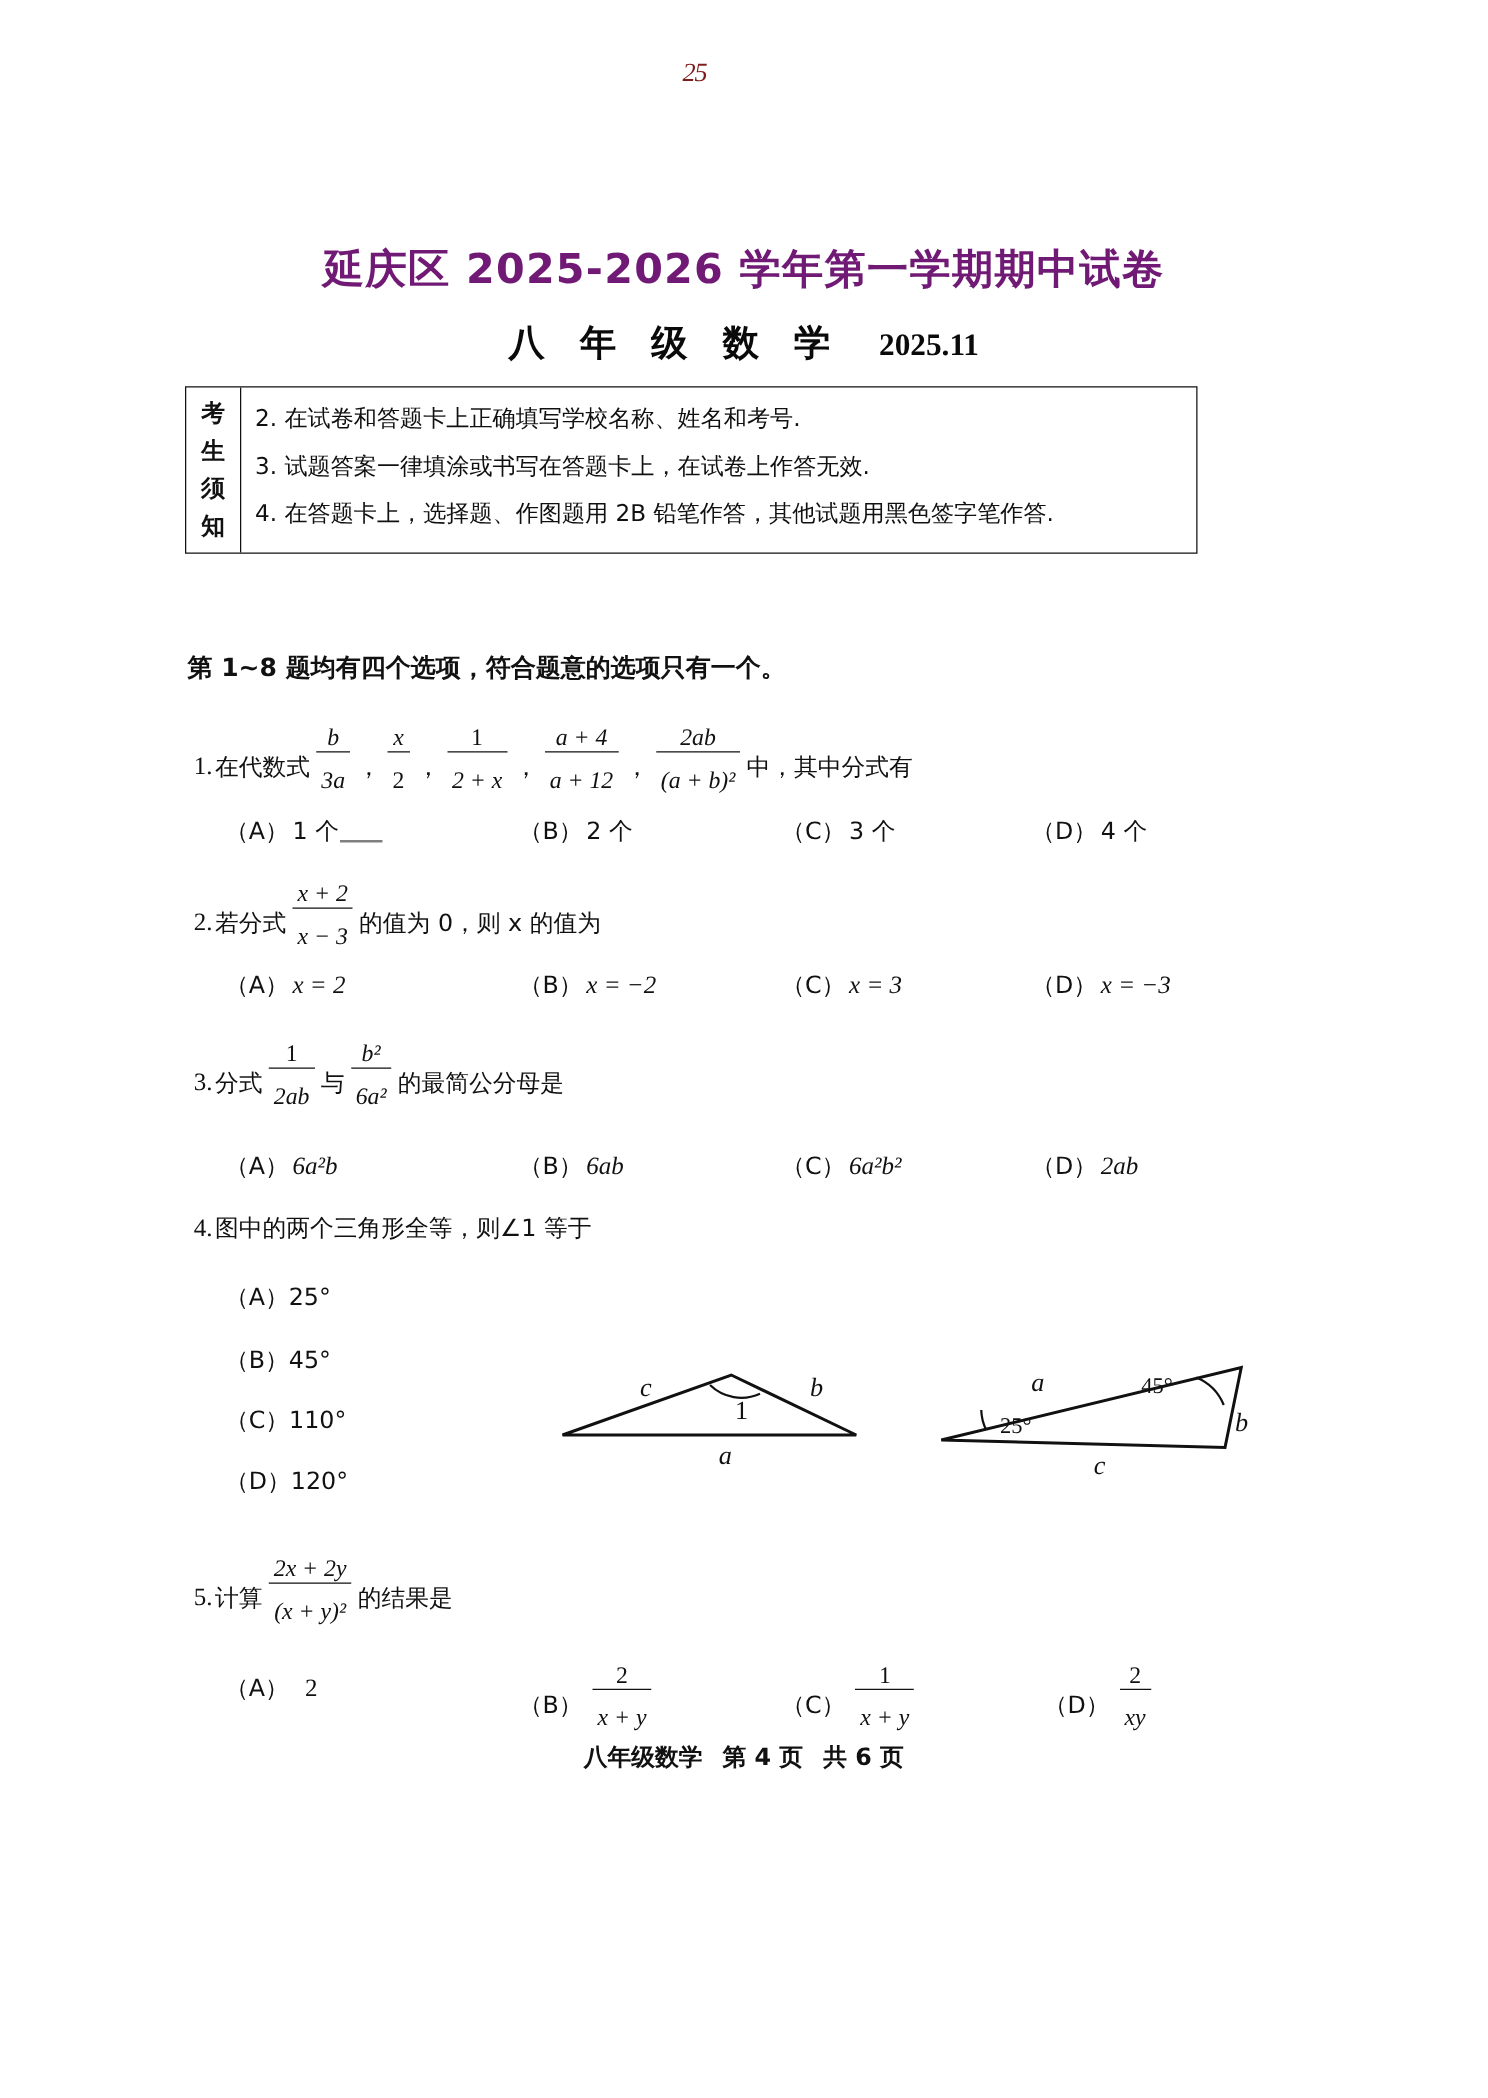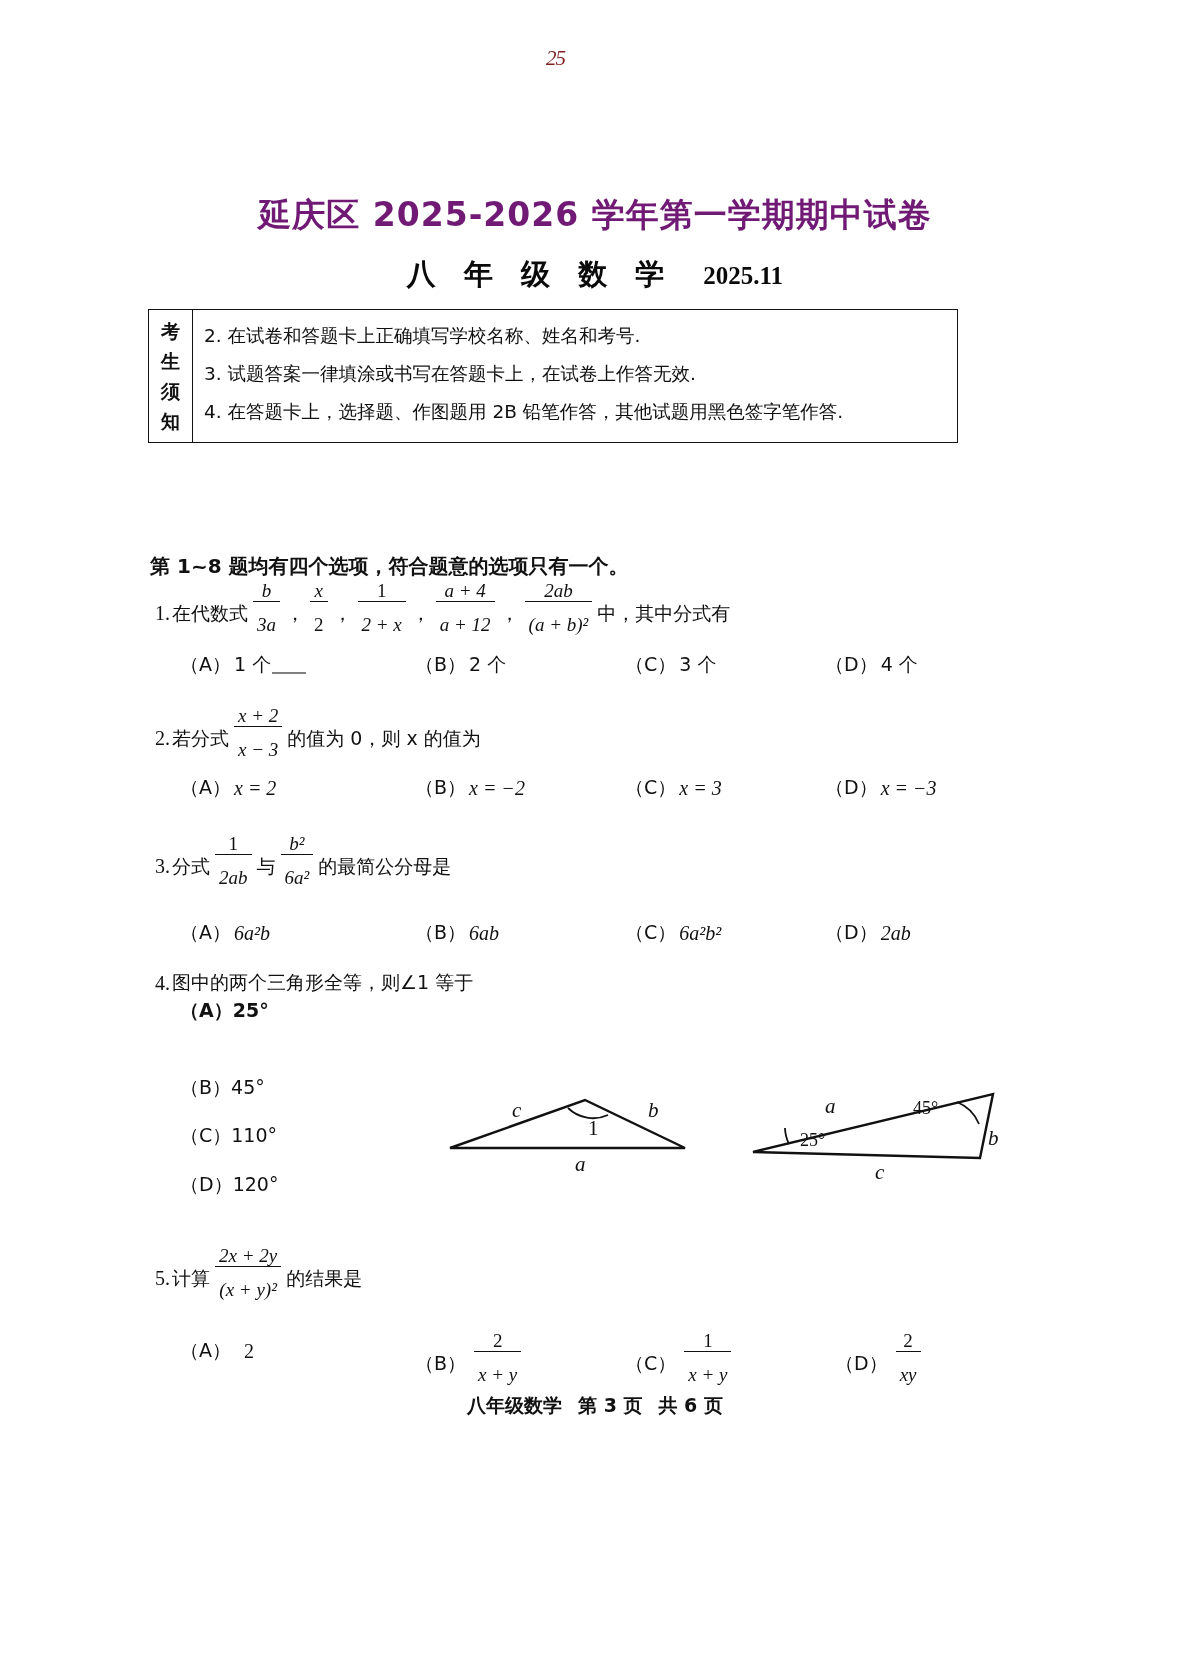--- a/index.html
+++ b/index.html
@@ -236,21 +236,21 @@
       <span>须</span>
       <span>知</span>
     </div>
     <div class="notice-lines">
       <div>2. 在试卷和答题卡上正确填写学校名称、姓名和考号.</div>
       <div>3. 试题答案一律填涂或书写在答题卡上，在试卷上作答无效.</div>
       <div>4. 在答题卡上，选择题、作图题用 2B 铅笔作答，其他试题用黑色签字笔作答.</div>
     </div>
   </div>
 
-  <div class="sec-head" style="top:553px;">第 1~8 题均有四个选项，符合题意的选项只有一个。</div>
+  <div class="sec-head" style="top:521px;">第 1~8 题均有四个选项，符合题意的选项只有一个。</div>
 
   <div class="q-line" style="top:580px;">
     <span class="q-num">1.</span>
     <span>在代数式</span>
     <span class="frac">
       <span class="num itl">b</span>
       <span class="den itl">3a</span>
     </span>
     <span class="mathrm">，</span>
     <span class="frac">
@@ -356,21 +356,21 @@
       <span class="tag">（D）</span>
       <span class="mathit">2ab</span>
     </div>
   </div>
 
   <div class="q-line" style="top:970px;">
     <span class="q-num">4.</span>
     <span>图中的两个三角形全等，则∠1 等于</span>
   </div>
 
-  <div class="opt-v" style="top:998px;font-weight:bold;">
+  <div class="opt-v" style="top:1025px;">
     <span class="tag">（A）</span><span>25°</span>
   </div>
   <div class="opt-v" style="top:1075px;">
     <span class="tag">（B）</span><span>45°</span>
   </div>
   <div class="opt-v" style="top:1123px;">
     <span class="tag">（C）</span><span>110°</span>
   </div>
   <div class="opt-v" style="top:1172px;">
     <span class="tag">（D）</span><span>120°</span>
@@ -432,16 +432,16 @@
     <div class="opt" style="left:835px;">
       <span class="tag">（D）</span>
       <span class="frac">
         <span class="num">2</span>
         <span class="den itl">xy</span>
       </span>
     </div>
   </div>
 
   <div class="footer">
-    <span>八年级数学</span><span class="sp"></span><span>第 3 页</span><span class="sp"></span><span>共 6 页</span>
+    <span>八年级数学</span><span class="sp"></span><span>第 4 页</span><span class="sp"></span><span>共 6 页</span>
   </div>
 
 </div>
 
 </body></html>

